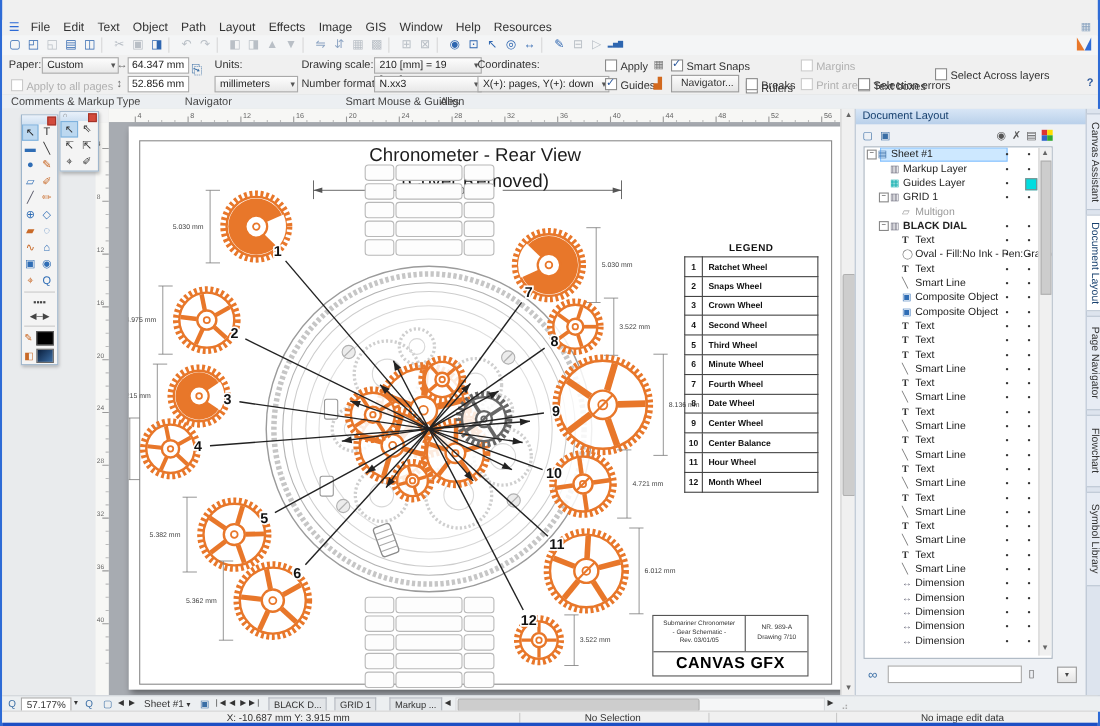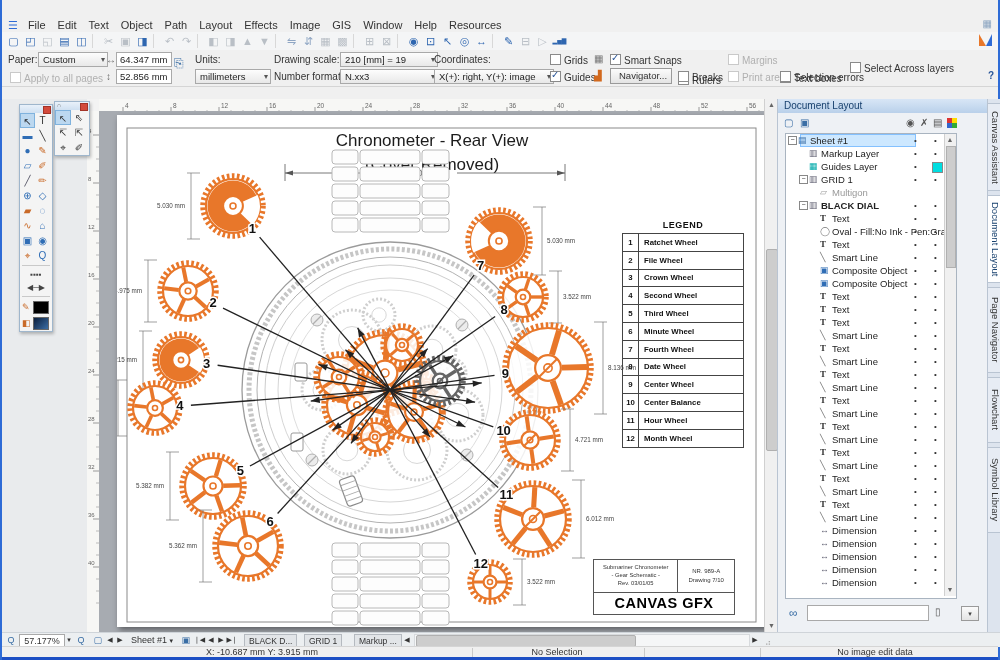--- a/index.html
+++ b/index.html
@@ -135,39 +135,46 @@
 
     <span class="plabel" style="left:193px;top:4px;">Units:</span>
     <span class="pselect" style="left:193px;top:19px;width:58px;">millimeters</span>
 
     <span class="plabel" style="left:272px;top:4px;">Drawing scale:</span>
     <span class="pselect" style="left:338px;top:2px;width:80px;">210 [mm] = 19 [mm]</span>
     <span class="plabel" style="left:272px;top:21px;">Number format:</span>
     <span class="pselect" style="left:338px;top:19px;width:80px;">N.xx3</span>
 
     <span class="plabel" style="left:432px;top:4px;">Coordinates:</span>
-    <span class="pselect" style="left:432px;top:19px;width:102px;">X(+): right, Y(+): image</span>
-
-    <span class="chk" id="cb-grids" style="left:548px;top:3px;"><span class="box"></span><span>Grids</span></span>
+    <span class="pselect" style="left:432px;top:19px;width:102px;">X(+): pages, Y(+): down</span>
+
+    <span class="chk" id="cb-grids" style="left:548px;top:3px;"><span class="box"></span><span>Apply</span></span>
     <span class="chk on" id="cb-guides" style="left:548px;top:20px;"><span class="box"></span><span>Guides</span></span>
     <span class="plabel" style="left:592px;top:3px;font-size:10px;color:#777;">▦</span>
     <span class="plabel" style="left:592px;top:20px;font-size:10px;color:#d2691e;">▟</span>
     <span class="chk on" id="cb-snaps" style="left:608px;top:3px;"><span class="box"></span><span>Smart Snaps</span></span>
     <span class="sbtn" style="left:608px;top:18px;width:44px;">Navigator...</span>
 
     <span class="chk on" id="cb-rulers" style="left:676px;top:3px;margin-top:20px;"><span class="box"></span><span>Rulers</span></span>
     <span class="chk" id="cb-breaks" style="left:676px;top:20px;"><span class="box"></span><span>Breaks</span></span>
     <span class="chk dis" id="cb-margins" style="left:726px;top:3px;"><span class="box"></span><span>Margins</span></span>
     <span class="chk dis" id="cb-printarea" style="left:726px;top:20px;"><span class="box"></span><span>Print area</span></span>
     <span class="chk" id="cb-textboxes" style="left:778px;top:3px;margin-top:18px;"><span class="box"></span><span>Text boxes</span></span>
     <span class="chk" id="cb-spelling" style="left:778px;top:20px;"><span class="box"></span><span>Selection errors</span></span>
     <span class="chk" id="cb-selacross" style="left:848px;top:11px;"><span class="box"></span><span>Select Across layers</span></span>
     <span class="plabel" style="left:986px;top:20px;color:#2b579a;font-weight:bold;">?</span>
   </div>
 
+  <div id="tabsrow" class="abs">
+      <span class="ptab" style="left: 8px;">Comments &amp; Markup</span>
+      <span class="ptab" style="left: 104px;">Type</span>
+      <span class="ptab" style="left: 166px;">Navigator</span>
+      <span class="ptab" style="left: 312px;">Smart Mouse &amp; Guides</span>
+      <span class="ptab" style="left: 398px;">Align</span>
+    </div>
 
   <div id="leftbay" class="abs"></div>
   <div id="corner" class="abs"></div>
   <div id="hruler" class="abs"><svg id="hrsvg" width="665" height="12">
         <line x1="24" y1="6" x2="24" y2="12" stroke="#999" stroke-width="1"></line>
         <line x1="36" y1="9" x2="36" y2="12" stroke="#bbb" stroke-width="1"></line>
         <line x1="48" y1="9" x2="48" y2="12" stroke="#bbb" stroke-width="1"></line>
         <line x1="60" y1="9" x2="60" y2="12" stroke="#bbb" stroke-width="1"></line>
         <text x="26" y="7" font-size="6.5" fill="#666" font-family="Liberation Sans">4</text>
         <line x1="72" y1="6" x2="72" y2="12" stroke="#999" stroke-width="1"></line>
@@ -626,21 +633,21 @@
     <div id="legend" class="abs">
       <div id="legendtitle">LEGEND</div>
       <table id="legendtable">
           <tbody id="legendbody">
             <tr>
               <td class="n">1</td>
               <td class="w">Ratchet Wheel</td>
             </tr>
             <tr>
               <td class="n">2</td>
-              <td class="w">File Wheel</td>
+              <td class="w">Snaps Wheel</td>
             </tr>
             <tr>
               <td class="n">3</td>
               <td class="w">Crown Wheel</td>
             </tr>
             <tr>
               <td class="n">4</td>
               <td class="w">Second Wheel</td>
             </tr>
             <tr>

